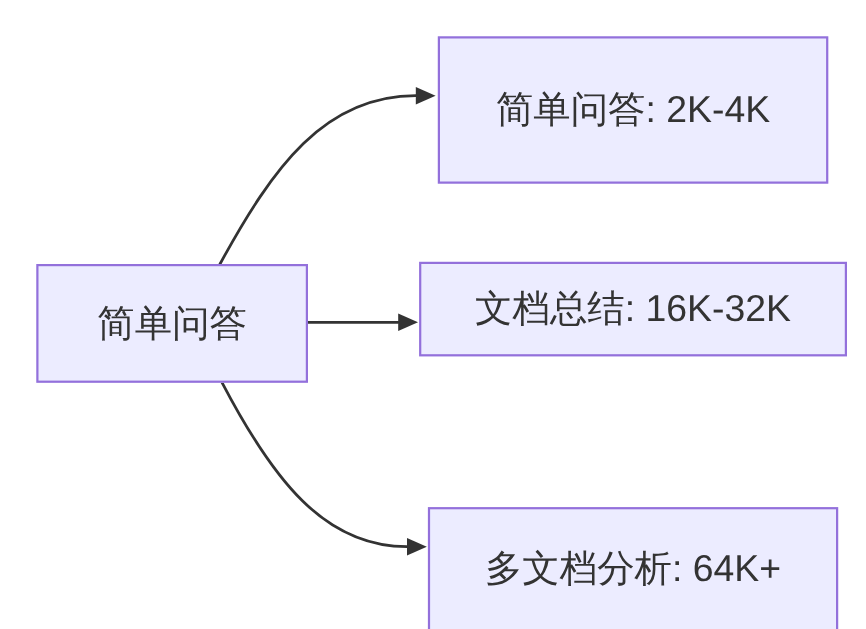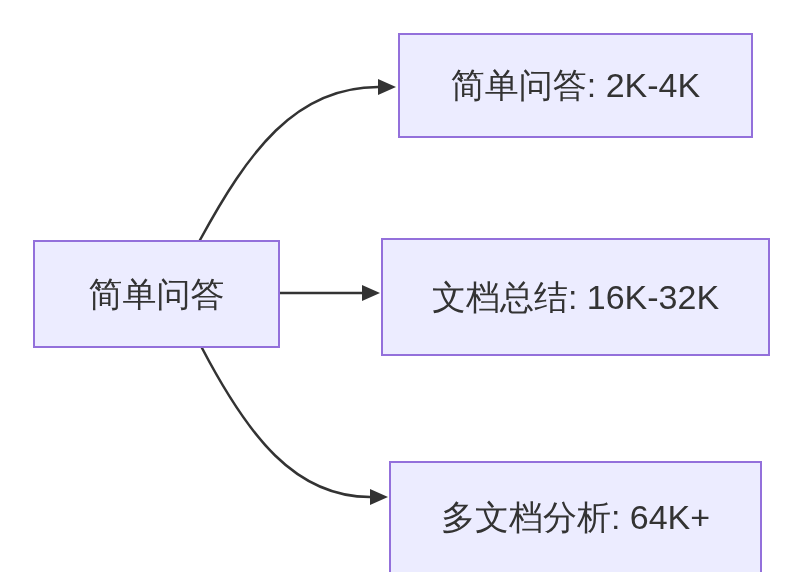--- a/index.html
+++ b/index.html
@@ -51,22 +51,22 @@
     color: var(--text-color);
     display: flex;
     align-items: center;
     justify-content: center;
     font-size: 34px;
     line-height: 1.2;
     text-align: center;
     white-space: nowrap;
   }
   .node-root   { left: 33px;  top: 240px; width: 247px; height: 108px; }
-  .node-leaf-0 { left: 398px; top: 33px;  width: 355px; height: 105px; }
-  .node-leaf-1 { left: 381px; top: 238px; width: 389px; height: 118px; }
+  .node-leaf-0 { left: 398px; top: 33px;  width: 355px; height: 134px; }
+  .node-leaf-1 { left: 381px; top: 238px; width: 389px; height: 86px; }
   .node-leaf-2 { left: 389px; top: 443px; width: 373px; height: 113px; margin-top: 18px; }
 </style>
 </head>
 <body>
 
 <div class="canvas">
 
   <svg class="edges-layer" viewBox="0 0 787 572" xmlns="http://www.w3.org/2000/svg">
     <g>
       <path class="edge-line" d="M 200 240 C 248 152, 295 87, 378 87"></path>

